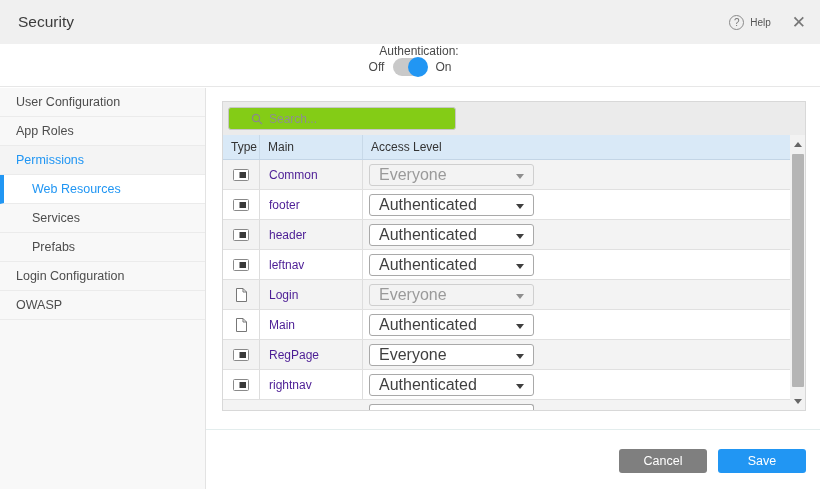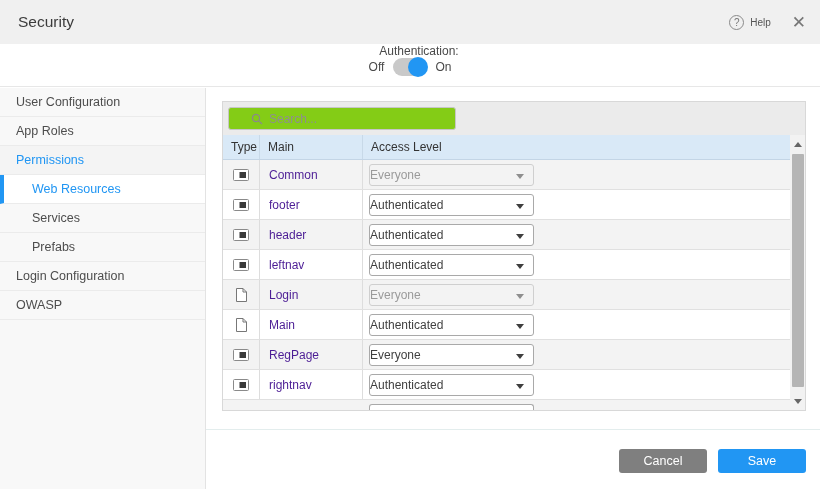--- a/index.html
+++ b/index.html
@@ -72,21 +72,21 @@
 
   .tbody{ position:absolute; left:0; right:15px; top:25px; bottom:0; overflow:hidden; }
   .row{ height:30px; display:flex; border-bottom:1px solid #e0e0e0; background:#fff; }
   .row.odd{ background:#f3f3f3; }
   .cell{ display:flex; align-items:center; border-right:1px solid #ddd; }
   .cell:last-child{ border-right:none; }
   .cell-type{ justify-content:center; }
   .cell-name{ padding-left:9px; color:#4c1d95; }
   .dropdown{ margin-left:6px; width:165px; height:22px; background:#fff;
     border:1px solid #a9a9a9; border-radius:3px; display:flex; align-items:center;
-    position:relative; color:#3f3f3f; font-size:12px; cursor:pointer; }
+    padding-left:9px; position:relative; color:#3f3f3f; font-size:16px; cursor:pointer; }
   .dropdown .caret{ position:absolute; right:9px; top:9px; width:0; height:0;
     border-left:4px solid transparent; border-right:4px solid transparent; border-top:5px solid #3f3f3f; }
   .dropdown.disabled{ background:transparent; border-color:#cfcfcf; color:#9a9a9a; cursor:default; }
   .dropdown.disabled .caret{ border-top-color:#8f8f8f; }
   .row-partial{ height:10px; background:#f3f3f3; display:flex; }
   .row-partial .stub{ margin-left:146px; margin-top:4px; width:165px; height:6px;
     background:#fff; border:1px solid #a9a9a9; border-bottom:none; border-radius:3px 3px 0 0; }
 
   
   .vscroll{ position:absolute; right:0; top:0; bottom:0; width:15px; background:#f2f2f2; }

